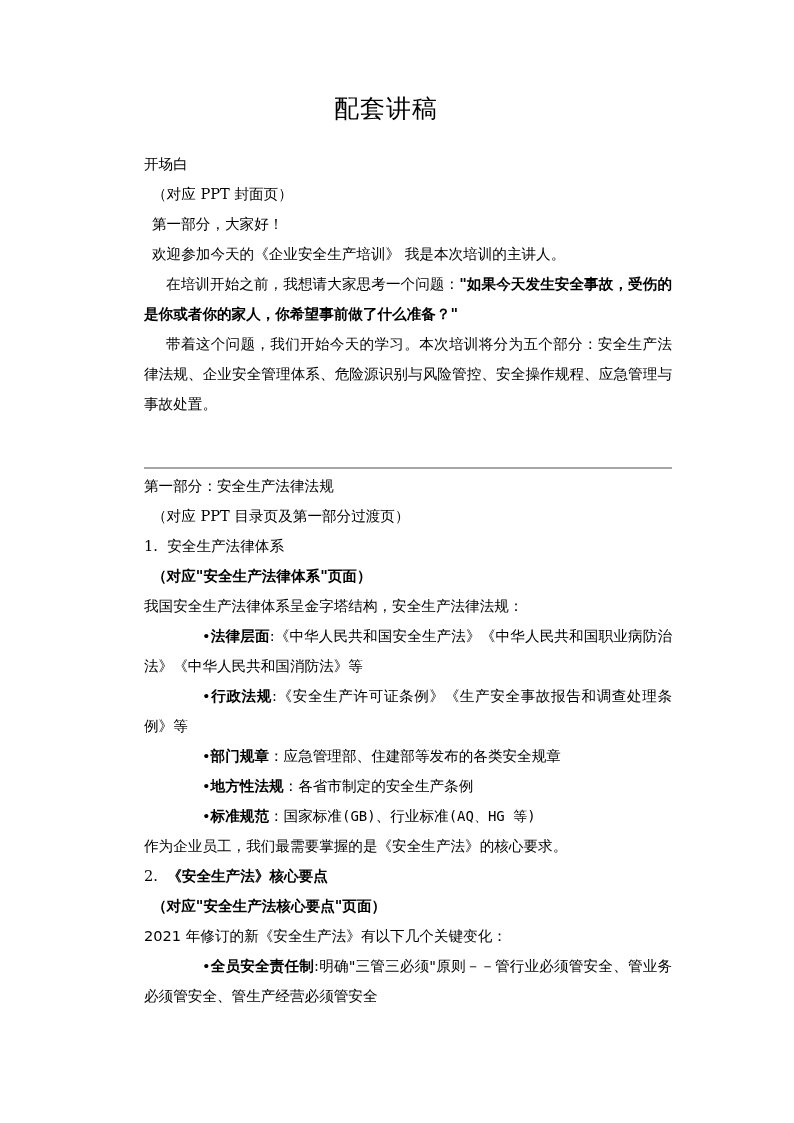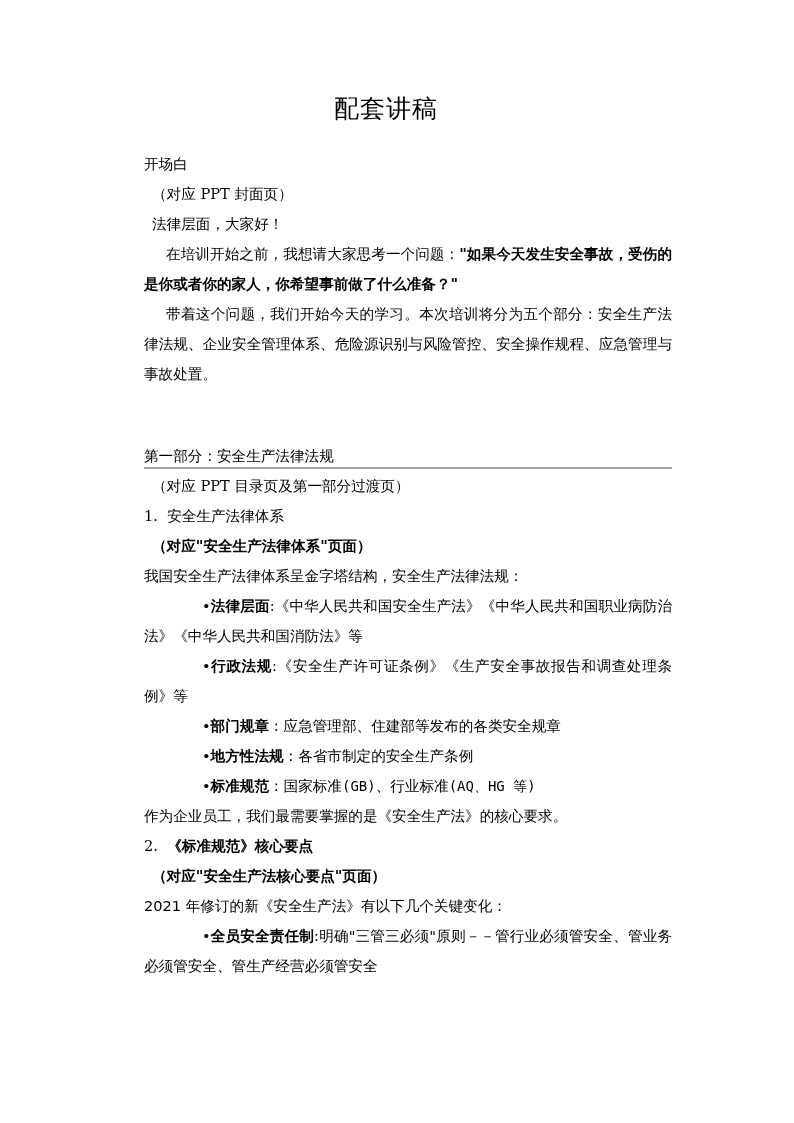--- a/index.html
+++ b/index.html
@@ -95,22 +95,23 @@
 <div class="page">
 
   <div class="doc-title">配套讲稿</div>
 
   <div class="body-col">
 
     <p class="p sans">开场白</p>
 
     <p class="p serif indent">（对应 PPT 封面页）</p>
 
-    <p class="p sans indent">法律层面，大家好！</p>
+    <p class="p sans indent">第一部分，大家好！</p>
 
+    <p class="p sans indent">欢迎参加今天的《企业安全生产培训》 我是本次培训的主讲人。</p>
 
 
     <p class="p sans indent-em"><span>在培训开始之前，我想请大家思考一个问题：</span><span class="q">"如果今天发生安全事故，受伤的是你或者你的家人，你希望事前做了什么准备？"</span></p>
 
     <p class="p sans indent-em">带着这个问题，我们开始今天的学习。本次培训将分为五个部分：安全生产法律法规、企业安全管理体系、危险源识别与风险管控、安全操作规程、应急管理与事故处置。</p>
 
     <div class="gap-sm"></div>
 
     <p class="p serif" style="margin-top:22px;">第一部分：安全生产法律法规</p>
 
@@ -131,21 +132,21 @@
       <li class="wrap"><span class="bullet-dot">•</span><span class="lead">部门规章</span><span>：</span><span>应急管理部、住建部等发布的各类安全规章</span></li>
 
       <li class="wrap"><span class="bullet-dot">•</span><span class="lead">地方性法规</span><span>：</span><span>各省市制定的安全生产条例</span></li>
 
       <li class="wrap"><span class="bullet-dot">•</span><span class="lead">标准规范</span><span>：</span><span>国家标准</span><span class="mono">(GB)</span><span>、行业标准</span><span class="mono">(AQ、HG 等)</span></li>
 
     </ul>
 
     <p class="p sans">作为企业员工，我们最需要掌握的是《安全生产法》的核心要求。</p>
 
-    <p class="p serif"><span class="num">2.</span>&nbsp;&nbsp;<span style="font-weight:700;">《标准规范》核心要点</span></p>
+    <p class="p serif"><span class="num">2.</span>&nbsp;&nbsp;<span style="font-weight:700;">《安全生产法》核心要点</span></p>
 
     <p class="p serif indent bold">（对应"安全生产法核心要点"页面）</p>
 
     <p class="p sans">2021 年修订的新《安全生产法》有以下几个关键变化：</p>
 
     <ul class="bullets">
       <li class="wrap"><span class="bullet-dot">•</span><span class="lead">全员安全责任制</span><span>:</span><span>明确"三管三必须"原则－－管行业必须管安全、管业务必须管安全、管生产经营必须管安全</span></li>
     </ul>
 
   </div>

